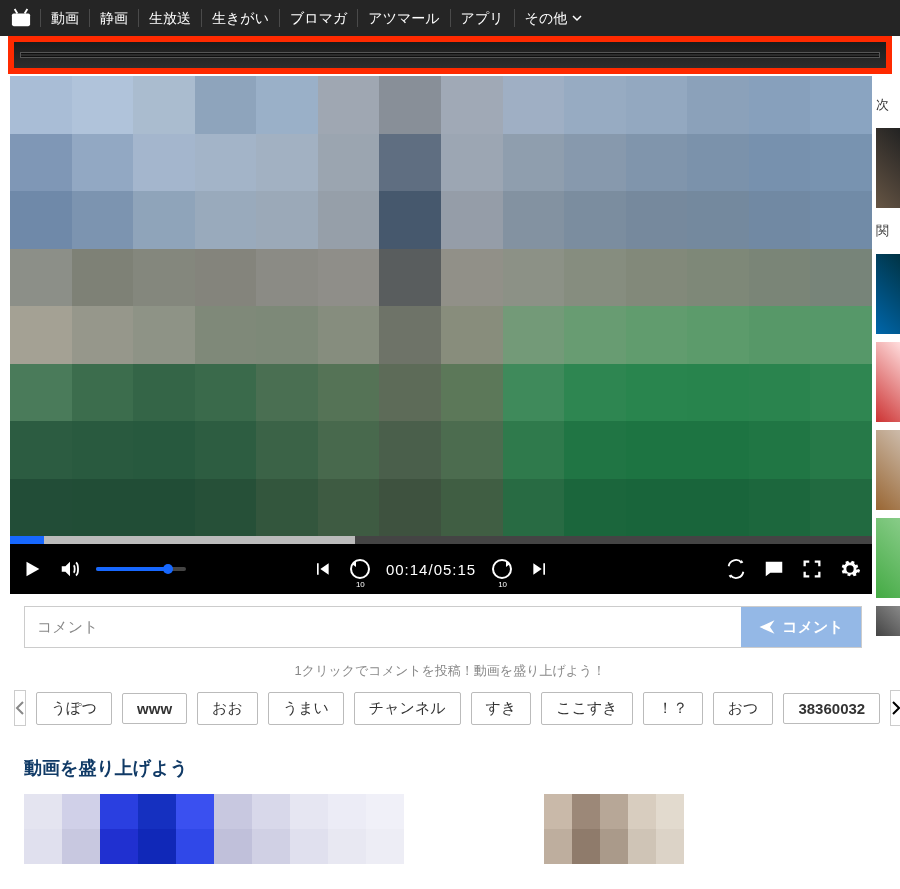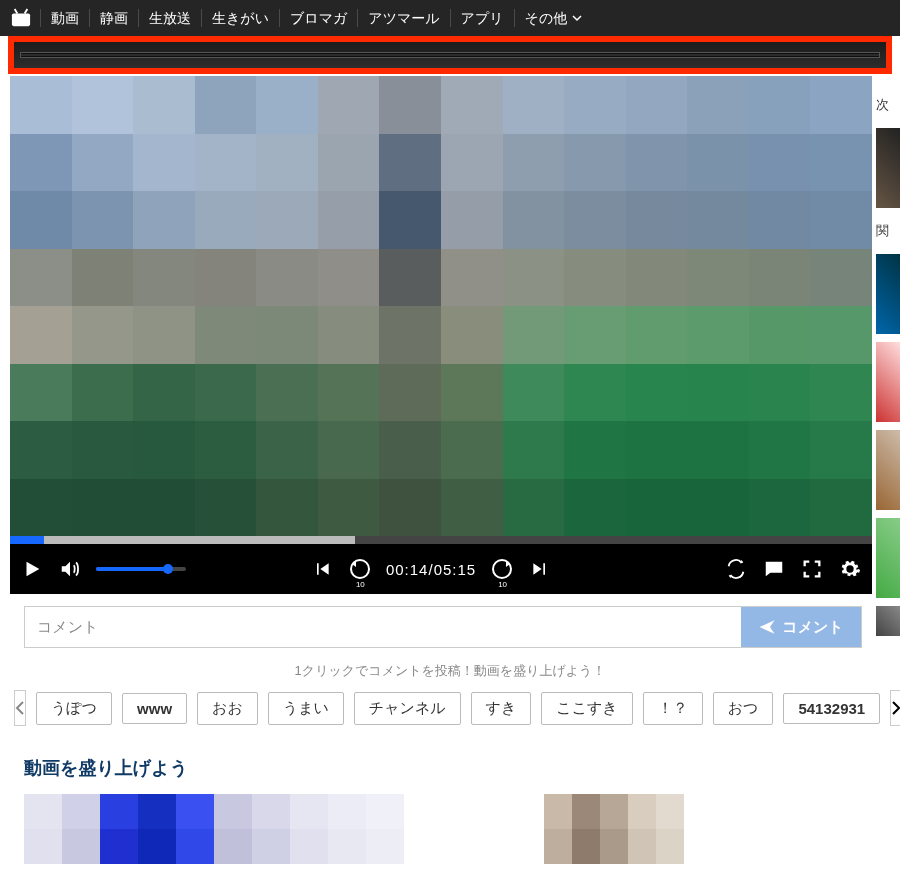--- a/index.html
+++ b/index.html
@@ -431,21 +431,21 @@
   </div>
   <div class="chip">うぽつ</div>
   <div class="chip bold">www</div>
   <div class="chip">おお</div>
   <div class="chip">うまい</div>
   <div class="chip">チャンネル</div>
   <div class="chip">すき</div>
   <div class="chip">ここすき</div>
   <div class="chip">！？</div>
   <div class="chip">おつ</div>
-  <div class="chip bold">54132931</div>
+  <div class="chip bold">38360032</div>
   <div class="arrow-btn" style="color:#000">
     <svg width="10" height="14" viewBox="0 0 10 14">
         <path d="M2 1 L8 7 L2 13" stroke="#000" stroke-width="2" fill="none"></path>
       </svg>
   </div>
 </div>
 
 <div class="section-title">動画を盛り上げよう</div>
 
 <div class="content-tree">

